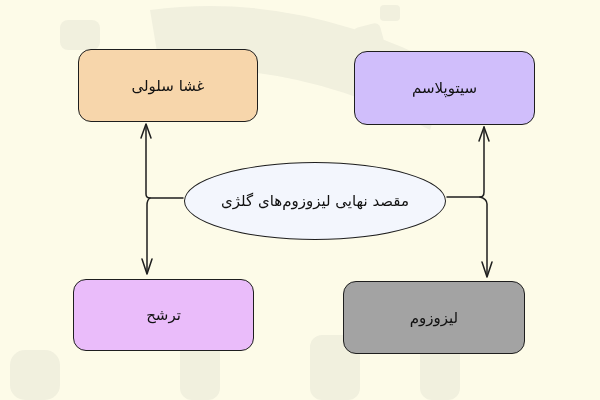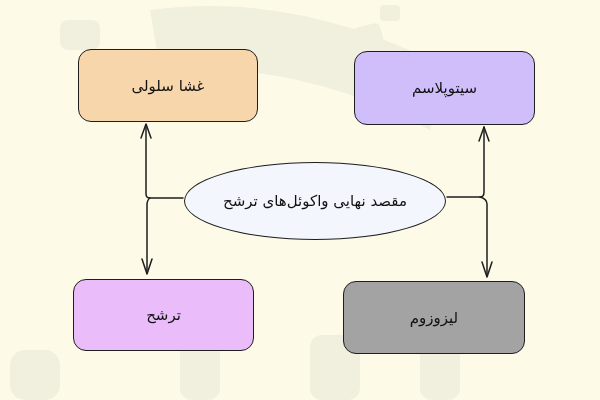--- a/index.html
+++ b/index.html
@@ -77,16 +77,16 @@
 
   <div class="box" style="left:73px; top:279px; width:181px; height:72px; background:#eabcfa;">
     <span>ترشح</span>
   </div>
 
   <div class="box" style="left:343px; top:281px; width:182px; height:73px; background:#a3a3a3;">
     <span>لیزوزوم</span>
   </div>
 
   <div class="center-ellipse">
-    <span>مقصد نهایی واکوئل‌های ترشح</span>
+    <span>مقصد نهایی لیزوزوم‌های گلژی</span>
   </div>
 
 </div>
 
 </body></html>

